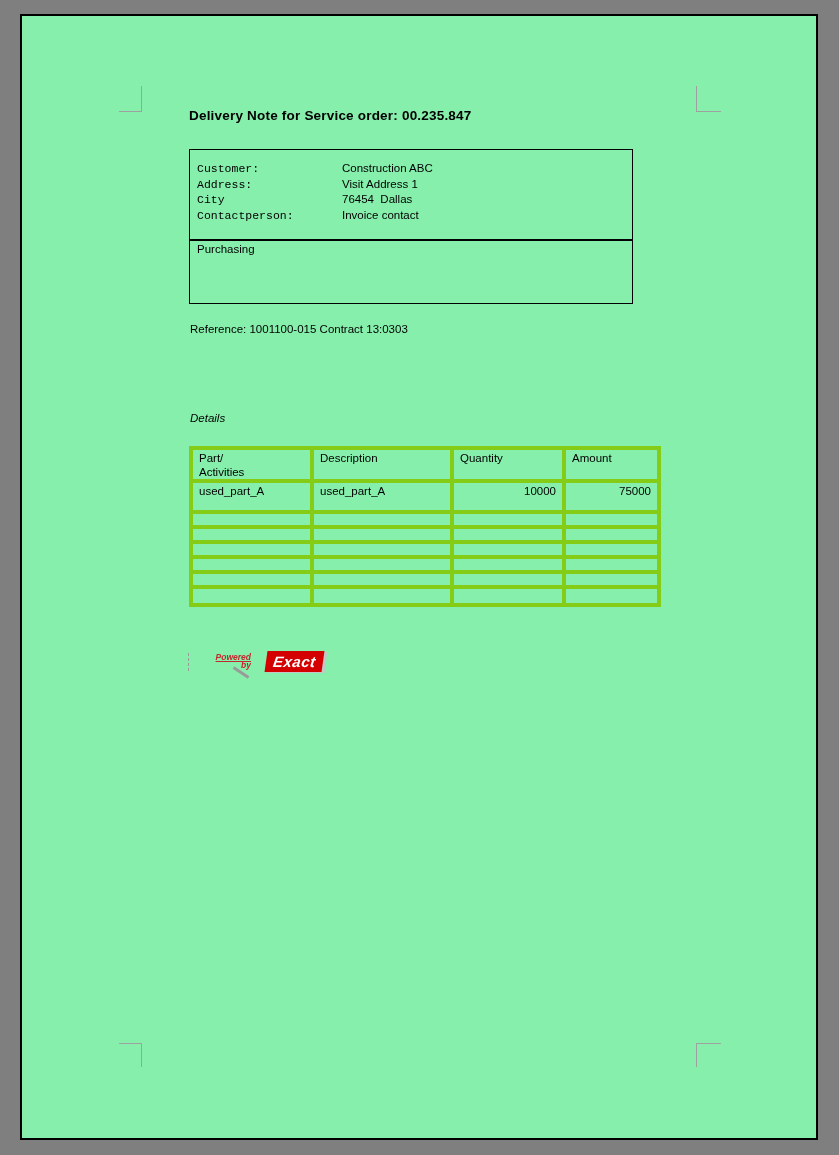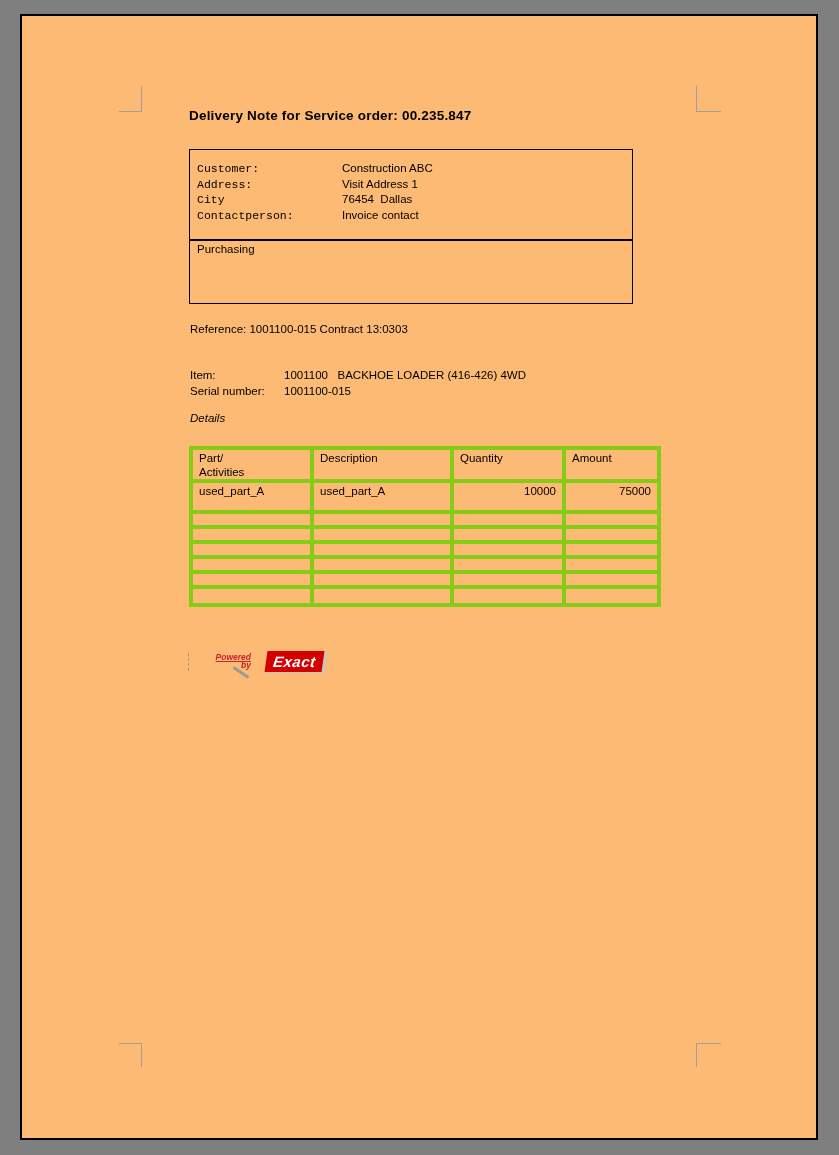--- a/index.html
+++ b/index.html
@@ -7,21 +7,21 @@
     width:839px;height:1155px;
     background:#7f7f7f;
     position:relative;
     font-family:"Liberation Sans","DejaVu Sans",sans-serif;
     color:#000;
     overflow:hidden;
   }
   .page{
     position:absolute;left:20px;top:14px;
     width:794px;height:1122px;
-    background:#fdba74;
+    background:#86efac;
     border:2px solid #000;
   }
   
   .crop{position:absolute;}
   .crop-tl{left:97px;top:70px;width:22px;height:25px;border-right:1px solid #a0a0a0;border-bottom:1px solid #a0a0a0;}
   .crop-tr{left:674px;top:70px;width:24px;height:25px;border-left:1px solid #a0a0a0;border-bottom:1px solid #a0a0a0;}
   .crop-bl{left:97px;top:1027px;width:22px;height:23px;border-right:1px solid #a0a0a0;border-top:1px solid #a0a0a0;}
   .crop-br{left:674px;top:1027px;width:24px;height:23px;border-left:1px solid #a0a0a0;border-top:1px solid #a0a0a0;}
 
   .title{
@@ -107,28 +107,20 @@
         <span class="flabel">Contactperson:</span><span class="fvalue">Invoice contact</span>
       </div>
     </div>
     <div class="cell cell2">
       <span>Purchasing</span>
     </div>
   </div>
 
   <div class="reference">Reference: 1001100-015 Contract 13:0303</div>
 
-  <div class="itemblock">
-    <div class="frow">
-      <span class="ilabel">Item:</span><span class="ivalue">1001100   BACKHOE LOADER (416-426) 4WD</span>
-    </div>
-    <div class="frow">
-      <span class="ilabel">Serial number:</span><span class="ivalue">1001100-015</span>
-    </div>
-  </div>
 
   <div class="details-heading">Details</div>
 
   <table class="dtable">
     <colgroup>
       <col style="width:121px">
         <col style="width:140px">
         <col style="width:112px">
         <col style="width:95px">
     </colgroup>

